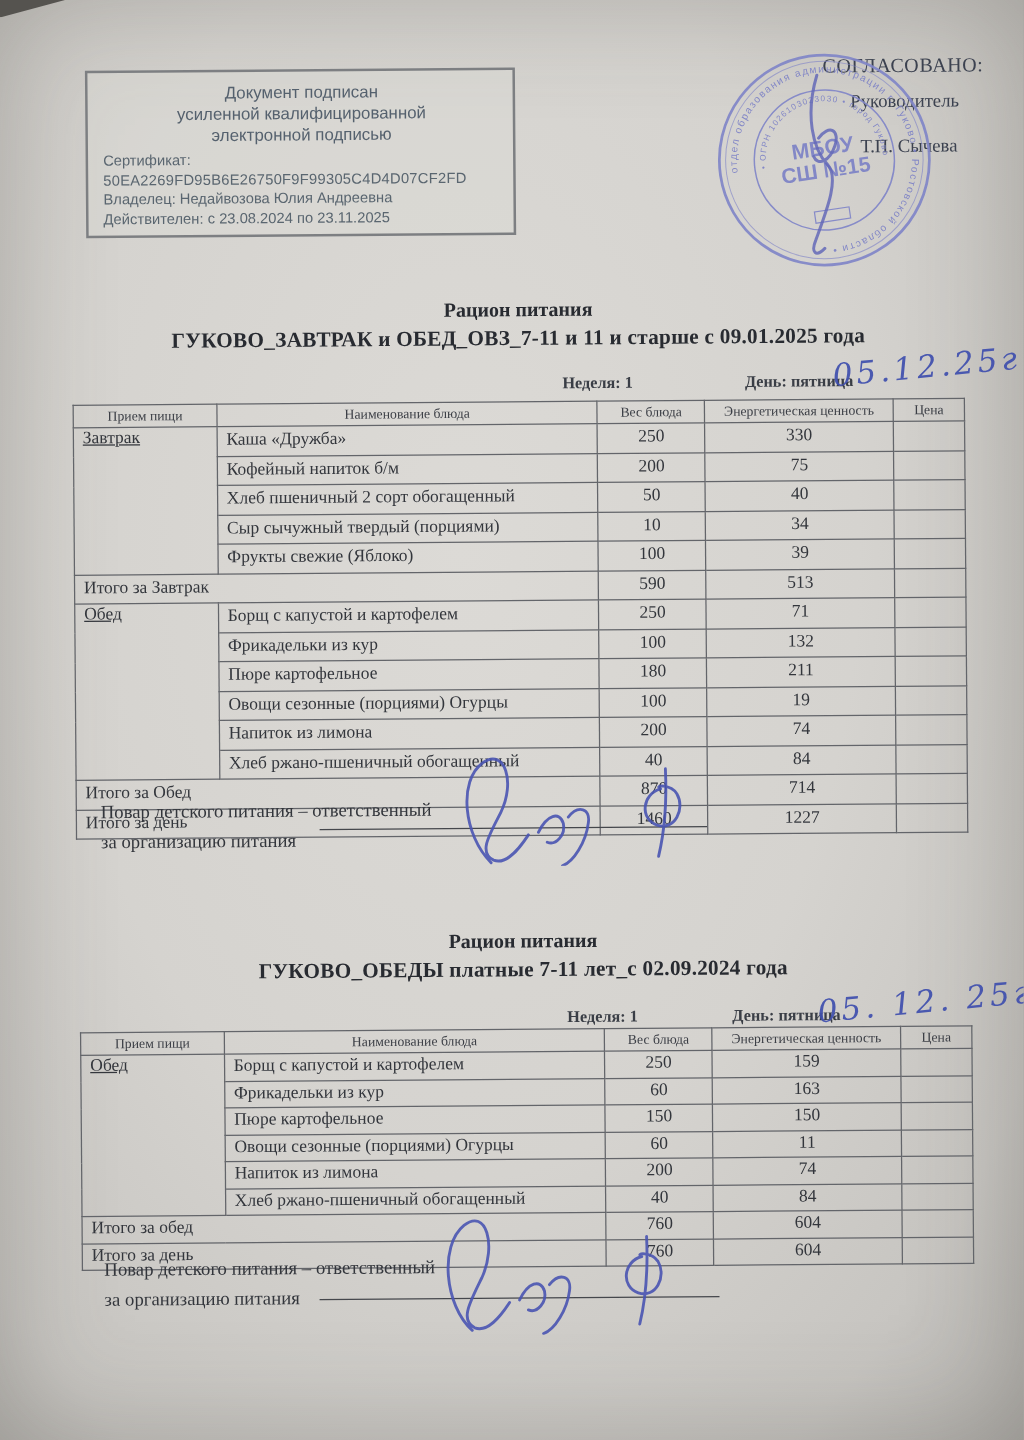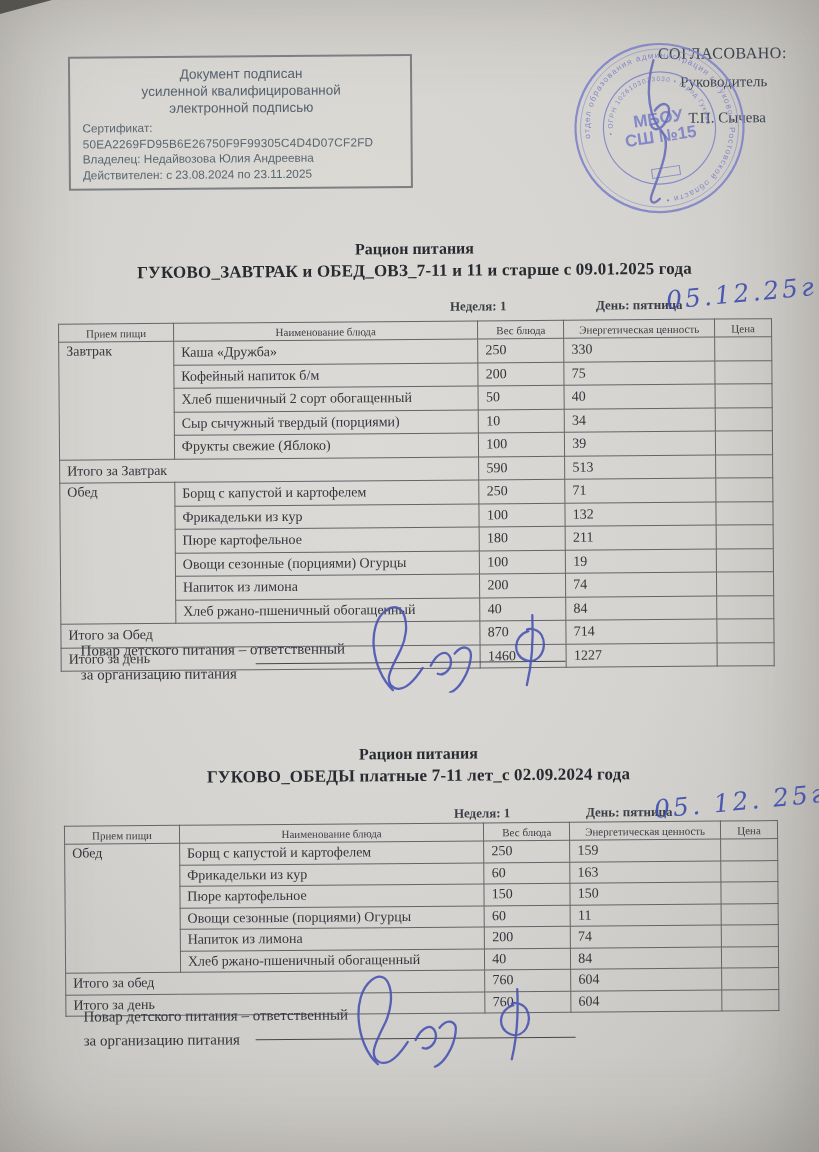--- a/index.html
+++ b/index.html
@@ -53,22 +53,22 @@
 
   table.menu{
     position:absolute;border-collapse:collapse;width:714px;
     font-size:14px;color:#33363c;background:transparent;
   }
   table.menu th,table.menu td{border:1px solid #63656a;}
   table.menu th{font-weight:normal;font-size:11px;color:#3c3f46;padding:1px 2px;height:15px;}
   table.menu td{padding:1px 7px;}
   .tbl1 td{height:20.5px;}
   .tbl2 td{height:18.5px;}
-  td.num{padding:1px 2px;}
-  td.meal{vertical-align:top;padding-top:2px;}
+  td.num{text-align:center;padding:1px 2px;}
+  td.meal{vertical-align:top;padding-top:2px;text-decoration:underline;}
   td.price{padding:0;}
 
   .cook{position:absolute;font-size:15px;color:#33363c;line-height:24px;}
   .uline{position:absolute;border-bottom:1.6px solid #45474c;}
   .handsig{position:absolute;}
 </style>
 </head>
 <body>
 
 <div class="photo">

